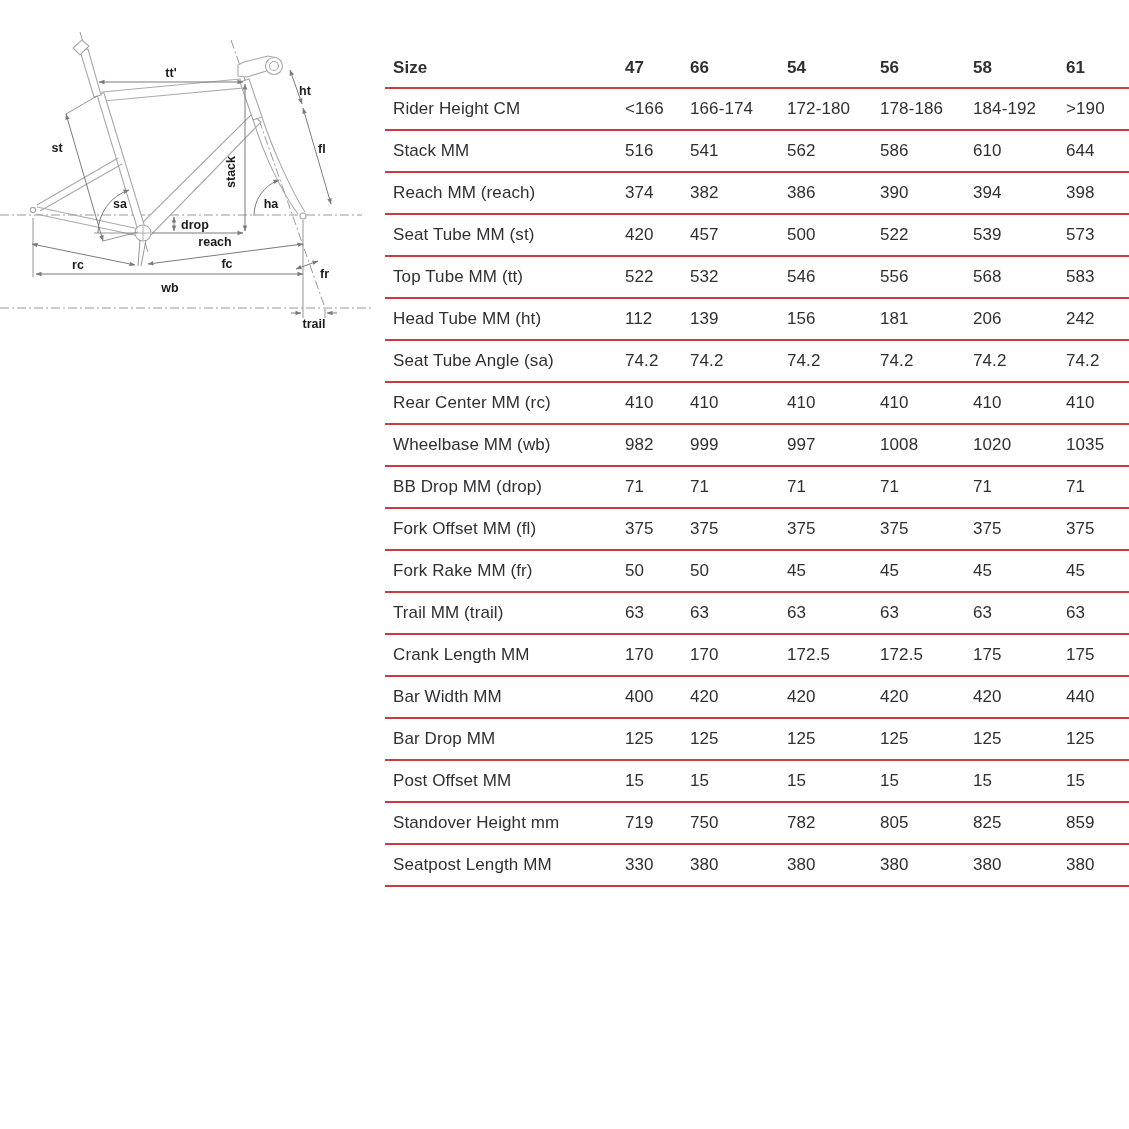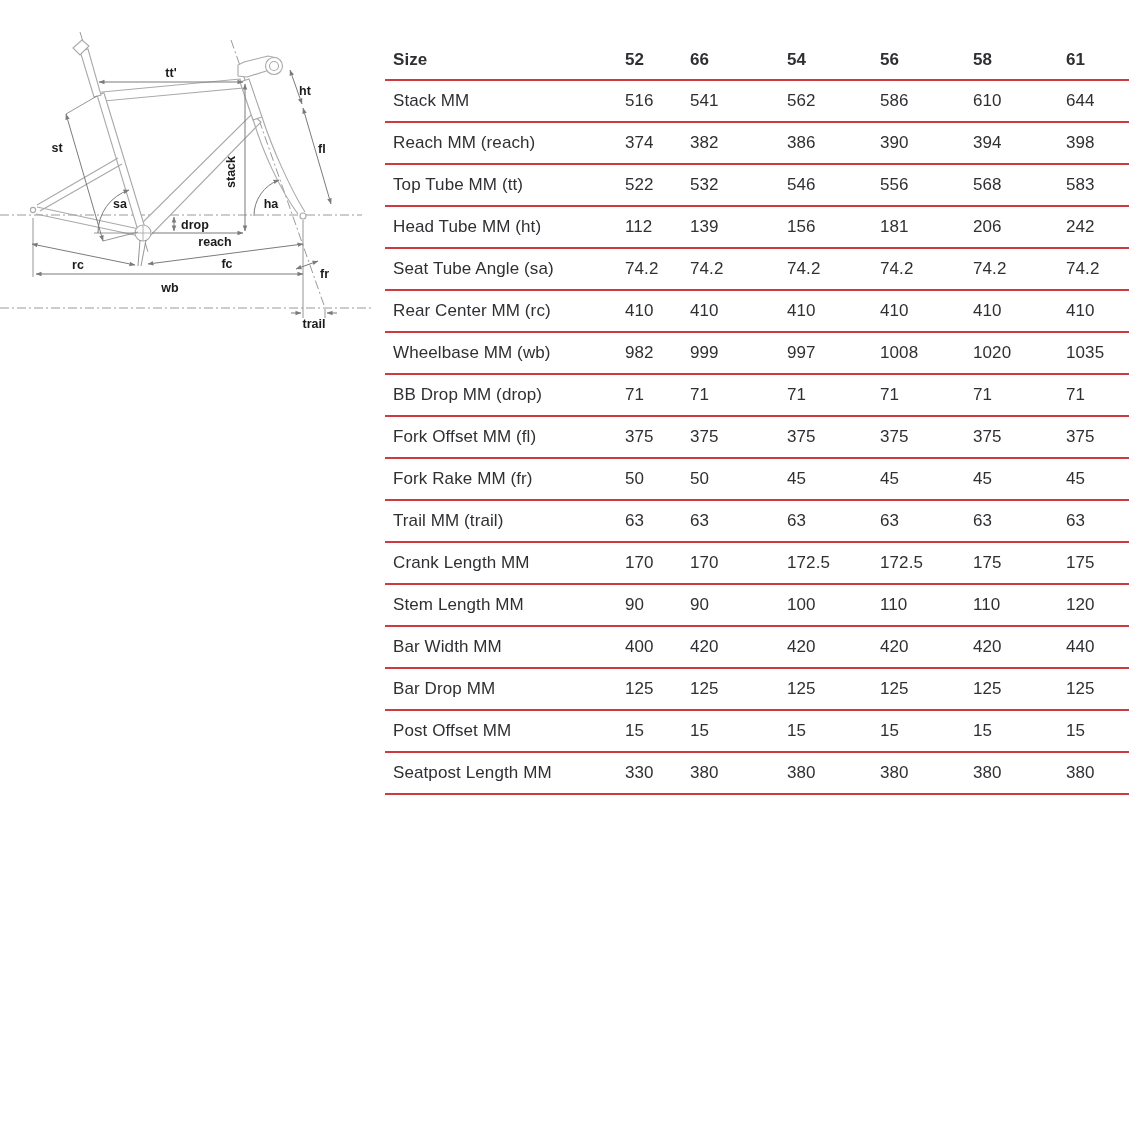--- a/index.html
+++ b/index.html
@@ -18,21 +18,21 @@
   .diagram svg{display:block;}
   .diagram text{font-family:"Liberation Sans",sans-serif;font-size:12.5px;font-weight:700;fill:var(--label);}
   .frame{stroke:var(--frame);stroke-width:1.1;fill:#ffffff;}
   .frame .open{fill:none;}
   .cons{stroke:#9a9a9a;stroke-width:1;fill:none;stroke-dasharray:9 3 2 3;}
   .dims{stroke:var(--dim);stroke-width:1;fill:none;}
   .dims .thin{stroke-width:0.8;}
   #ar path{fill:var(--dim);stroke:none;}
   .lblbg{fill:#ffffff;stroke:none;}
 
-  .table-wrap{position:absolute;left:385px;top:40px;width:744px;}
+  .table-wrap{position:absolute;left:385px;top:48px;width:744px;}
   table.geo{border-collapse:collapse;table-layout:fixed;width:744px;}
   table.geo th, table.geo td{
     padding:0;margin:0;text-align:left;vertical-align:middle;
     height:40px;font-size:17px;letter-spacing:0.1px;color:var(--text);
     border-bottom:2px solid var(--accent);font-weight:400;
     white-space:nowrap;overflow:hidden;
   }
   table.geo th{font-weight:700;height:39px;}
   table.geo .lbl{padding-left:8px;}
 </style>
@@ -129,48 +129,66 @@
         <col style="width:65px">
         <col style="width:97px">
       <col style="width:93px">
         <col style="width:93px">
         <col style="width:93px">
         <col style="width:63px">
     </colgroup>
     <thead>
         <tr>
           <th class="lbl">Size</th>
-          <th>52</th>
+          <th>47</th>
           <th>66</th>
           <th>54</th>
           <th>56</th>
           <th>58</th>
           <th>61</th>
         </tr>
       </thead>
     <tbody>
+        <tr>
+          <td class="lbl">Rider Height CM</td>
+          <td>&lt;166</td>
+          <td>166-174</td>
+          <td>172-180</td>
+          <td>178-186</td>
+          <td>184-192</td>
+          <td>&gt;190</td>
+        </tr>
         <tr>
           <td class="lbl">Stack MM</td>
           <td>516</td>
           <td>541</td>
           <td>562</td>
           <td>586</td>
           <td>610</td>
           <td>644</td>
         </tr>
         <tr>
           <td class="lbl">Reach MM (reach)</td>
           <td>374</td>
           <td>382</td>
           <td>386</td>
           <td>390</td>
           <td>394</td>
           <td>398</td>
         </tr>
         <tr>
+          <td class="lbl">Seat Tube MM (st)</td>
+          <td>420</td>
+          <td>457</td>
+          <td>500</td>
+          <td>522</td>
+          <td>539</td>
+          <td>573</td>
+        </tr>
+        <tr>
           <td class="lbl">Top Tube MM (tt)</td>
           <td>522</td>
           <td>532</td>
           <td>546</td>
           <td>556</td>
           <td>568</td>
           <td>583</td>
         </tr>
         <tr>
           <td class="lbl">Head Tube MM (ht)</td>
@@ -247,29 +265,20 @@
         <tr>
           <td class="lbl">Crank Length MM</td>
           <td>170</td>
           <td>170</td>
           <td>172.5</td>
           <td>172.5</td>
           <td>175</td>
           <td>175</td>
         </tr>
         <tr>
-          <td class="lbl">Stem Length MM</td>
-          <td>90</td>
-          <td>90</td>
-          <td>100</td>
-          <td>110</td>
-          <td>110</td>
-          <td>120</td>
-        </tr>
-        <tr>
           <td class="lbl">Bar Width MM</td>
           <td>400</td>
           <td>420</td>
           <td>420</td>
           <td>420</td>
           <td>420</td>
           <td>440</td>
         </tr>
         <tr>
           <td class="lbl">Bar Drop MM</td>
@@ -281,20 +290,29 @@
           <td>125</td>
         </tr>
         <tr>
           <td class="lbl">Post Offset MM</td>
           <td>15</td>
           <td>15</td>
           <td>15</td>
           <td>15</td>
           <td>15</td>
           <td>15</td>
+        </tr>
+        <tr>
+          <td class="lbl">Standover Height mm</td>
+          <td>719</td>
+          <td>750</td>
+          <td>782</td>
+          <td>805</td>
+          <td>825</td>
+          <td>859</td>
         </tr>
         <tr>
           <td class="lbl">Seatpost Length MM</td>
           <td>330</td>
           <td>380</td>
           <td>380</td>
           <td>380</td>
           <td>380</td>
           <td>380</td>
         </tr>

